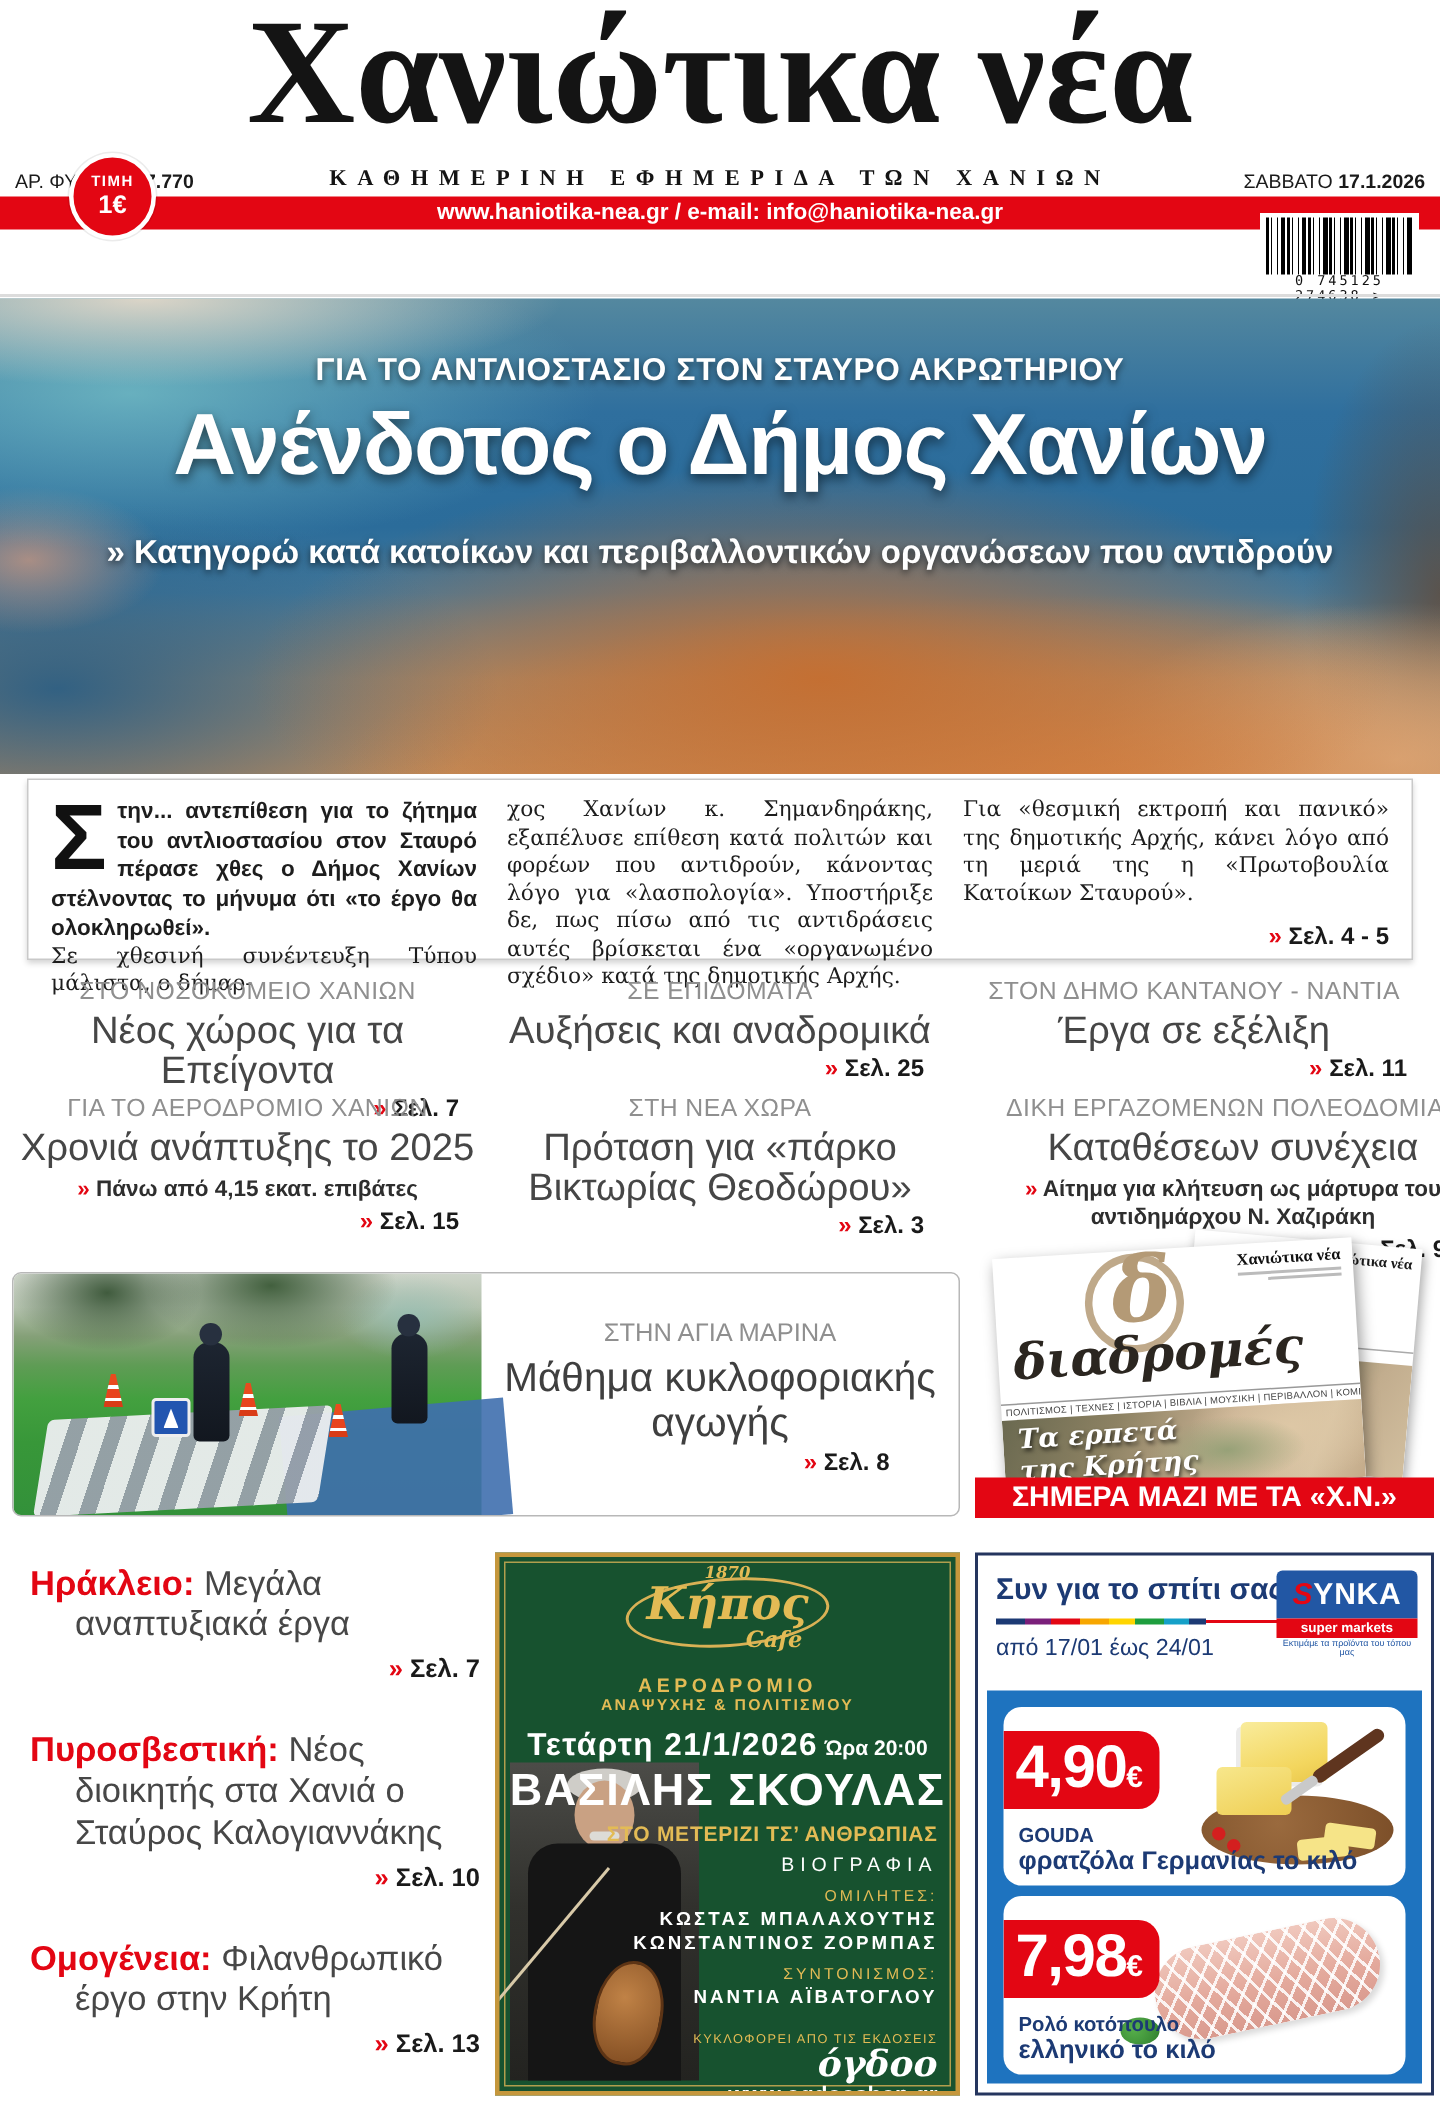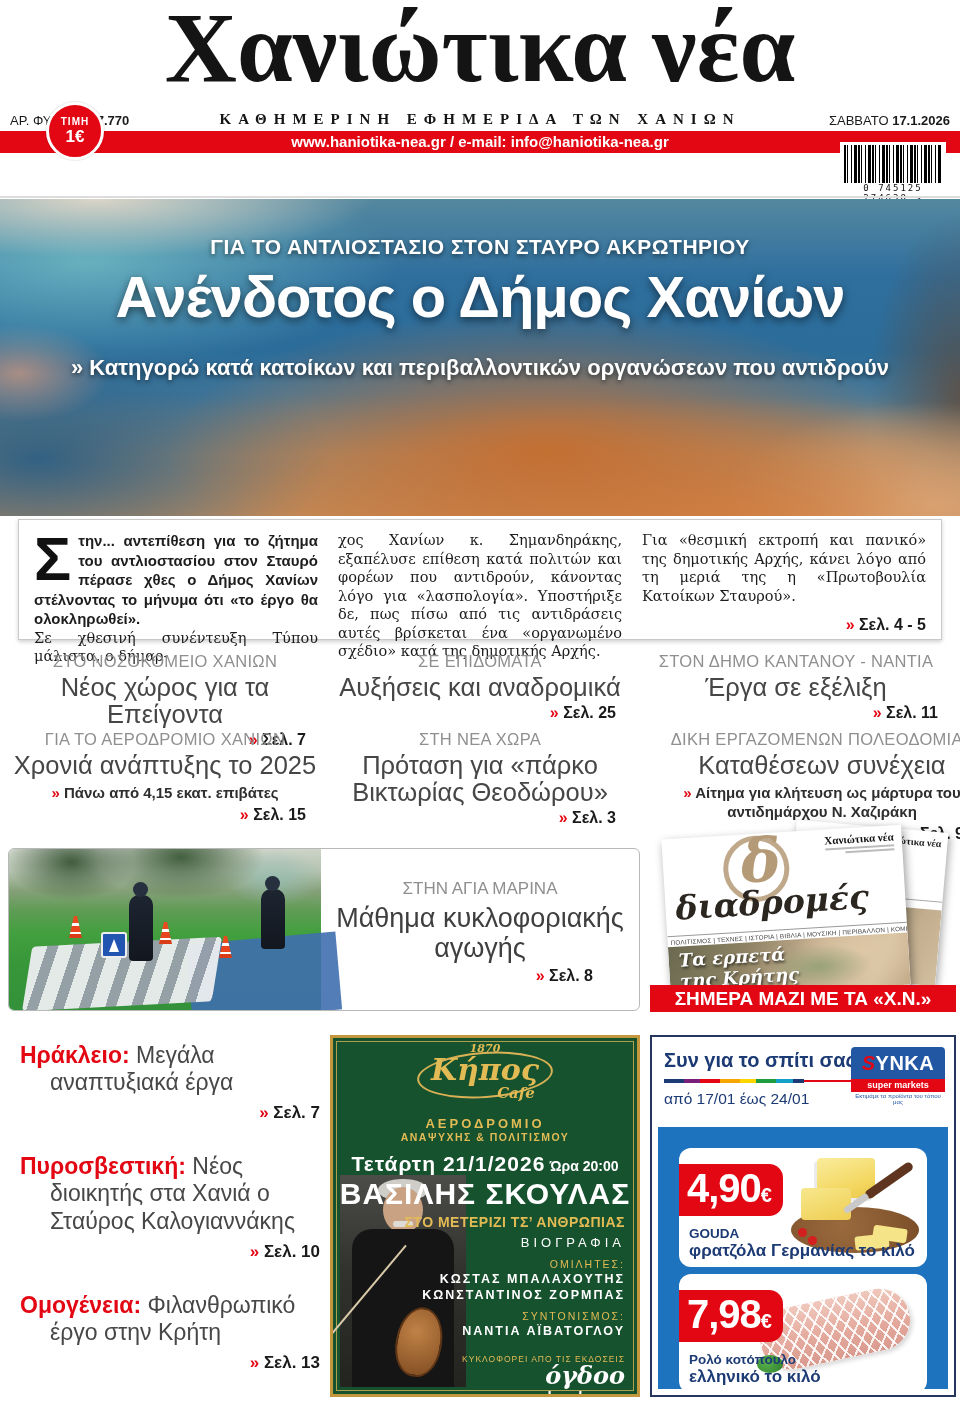--- a/index.html
+++ b/index.html
@@ -177,21 +177,21 @@
   .s-stripe { width:140px; height:4px;
     background:linear-gradient(90deg,#1c3a74 0 14%,#7a1f7a 14% 26%,#e30613 26% 40%,#f7a600 40% 54%,#ffd500 54% 66%,#1e9e3e 66% 80%,#15a0c8 80% 92%,#1c3a74 92% 100%); }
   .s-redline { flex:1; height:2px; background:#e30613; }
   .s-dates { color:#1c3a74; font-weight:400; font-size:15.5px; margin-top:7px; }
   .s-logo { position:absolute; right:9px; top:10px; width:94px; }
   .s-logobox { background:#2257a4; border-radius:4px 4px 0 0; height:32px; text-align:center; line-height:32px;
     font-weight:700; font-size:20px; letter-spacing:.5px; color:#fff; }
   .s-logobox .si { color:#e30613; font-style:italic; }
   .s-logored { background:#e30613; height:13px; color:#fff; font-weight:700; font-size:9px; text-align:center; line-height:13px; }
   .s-tag { font-size:6px; color:#2257a4; text-align:center; margin-top:1px; }
-  .s-body { position:absolute; left:6px; right:6px; top:90px; bottom:6px; background:#1e73bf; padding:21px; }
+  .s-body { position:absolute; left:6px; right:6px; top:90px; bottom:6px; background:#1e73bf; padding:11px; }
   .s-card { position:relative; background:#fff; border-radius:12px; height:119px; margin-bottom:7px; overflow:hidden; }
   .s-price { position:absolute; left:0; top:16px; background:#e30613; color:#fff; border-radius:0 14px 14px 0;
     padding:4px 12px 8px 8px; font-weight:700; font-size:40px; letter-spacing:-1px; line-height:1; }
   .s-price .cur { font-size:20px; font-weight:700; }
   .s-label { position:absolute; left:10px; bottom:6px; color:#1c3a74; line-height:1.15; }
   .s-label .n { font-weight:700; font-size:13.5px; }
   .s-label .d { font-weight:700; font-size:17px; }
   .board { position:absolute; right:8px; bottom:14px; width:128px; height:46px; border-radius:50%;
     background:radial-gradient(circle at 40% 40%, #9a6a3e, #7b4e28); }
   .cheese1 { position:absolute; right:52px; top:10px; width:58px; height:40px; border-radius:4px;

